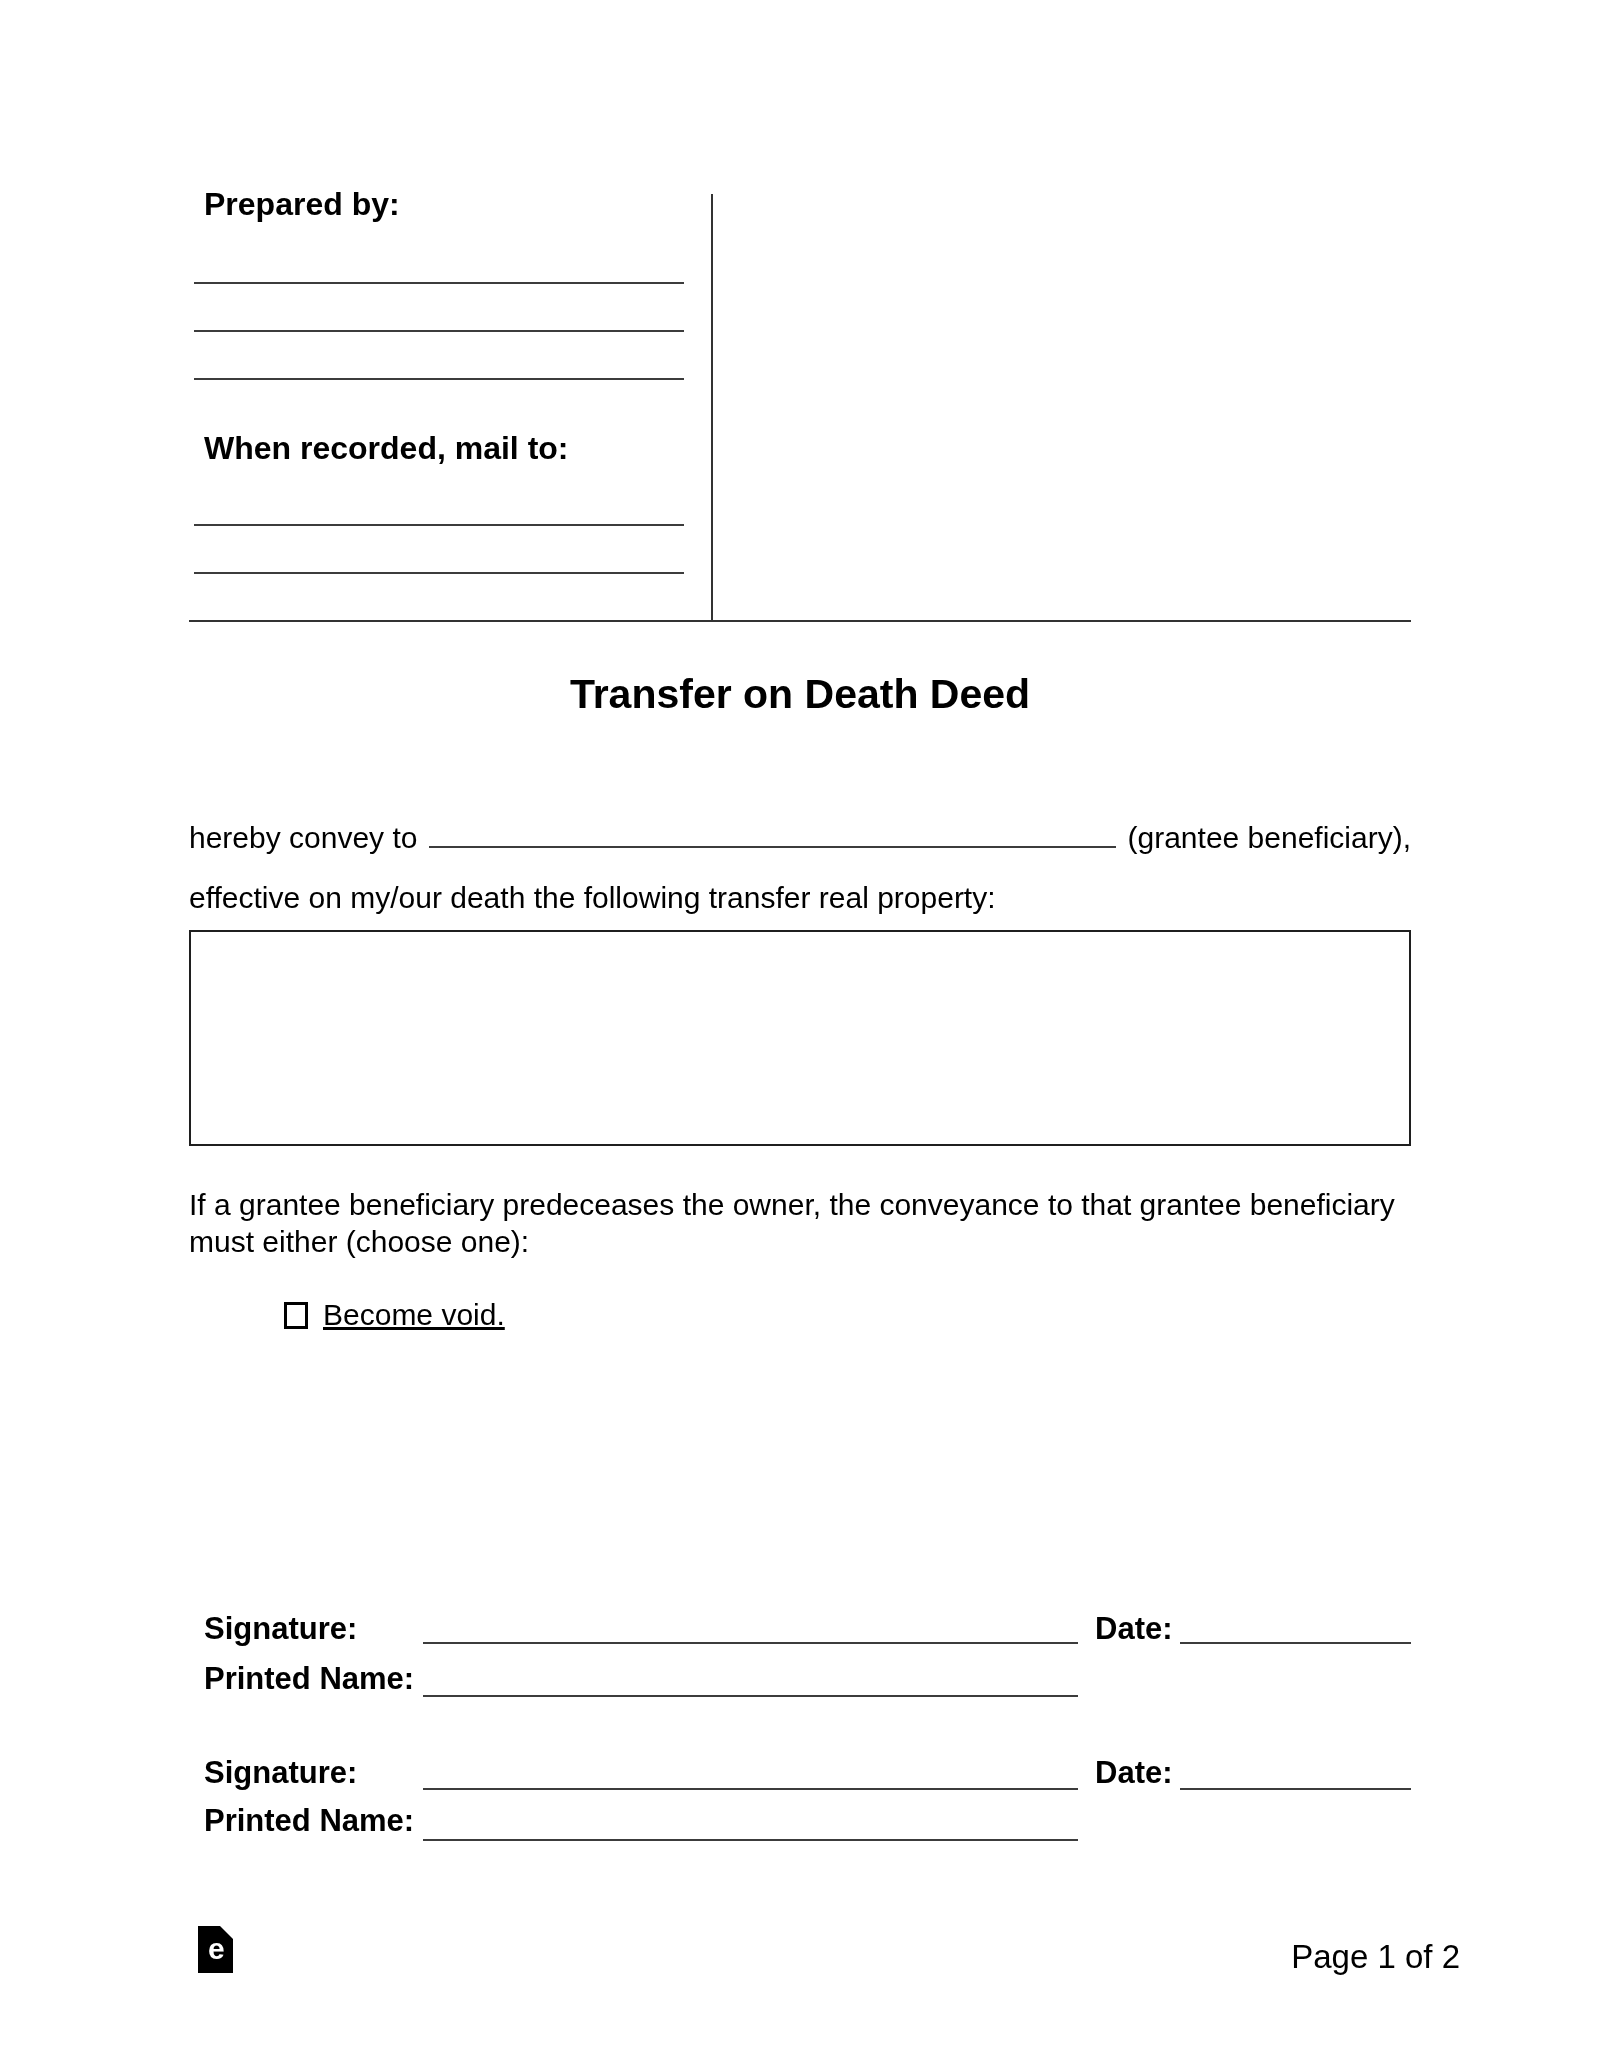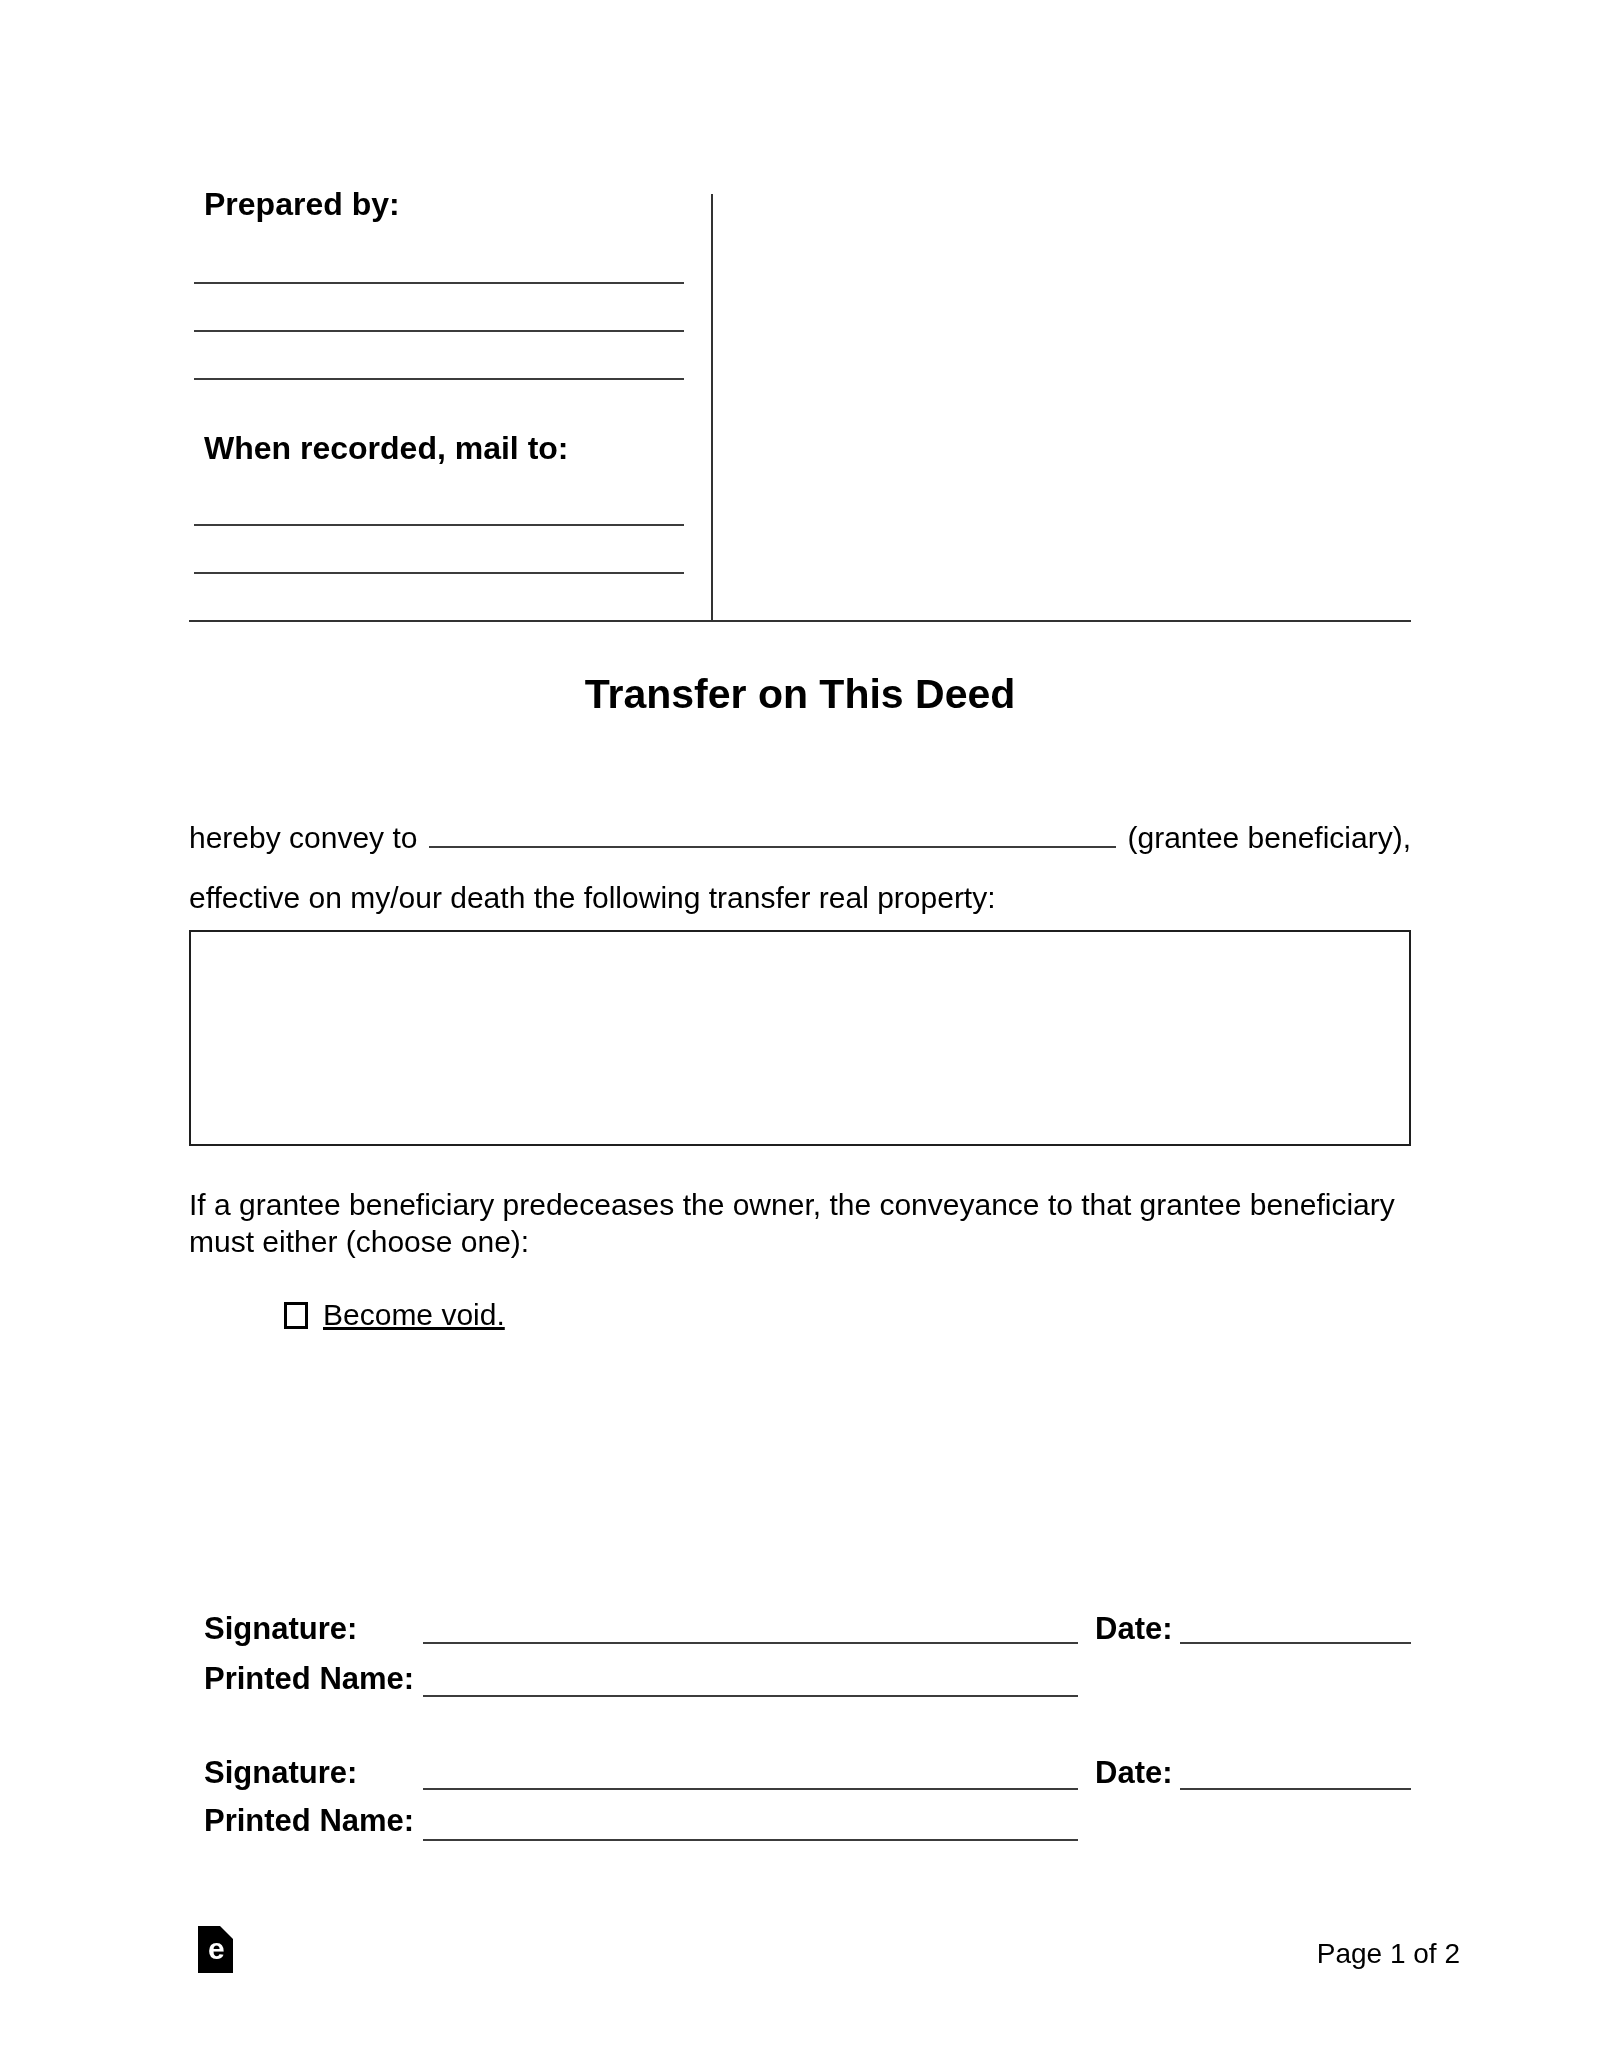--- a/index.html
+++ b/index.html
@@ -56,21 +56,21 @@
   }
   .option{
     position:absolute;left:284px;display:flex;align-items:center;
   }
   .checkbox{
     width:24px;height:27px;border:3px solid #000;background:#fff;
     margin-right:15px;flex:0 0 auto;
   }
   .option .opt-label{font-size:30px;white-space:nowrap;}
   .page-indicator{
-    position:absolute;right:140px;top:1938px;font-size:28px;white-space:nowrap;
+    position:absolute;right:140px;top:1938px;font-size:33px;white-space:nowrap;
   }
   .logo{position:absolute;left:198px;top:1926px;width:35px;height:47px;}
 </style>
 </head>
 <body>
 
 <div class="page">
 
   <div class="abs label" style="left:204px;top:186px;">Prepared by:</div>
 
@@ -81,21 +81,21 @@
   <div class="abs label" style="left:204px;top:430px;">When recorded, mail to:</div>
 
   <div class="hline" style="left:194px;top:524px;width:490px;"></div>
   <div class="hline" style="left:194px;top:572px;width:490px;"></div>
 
   <div class="vline" style="left:711px;top:194px;height:426px;"></div>
 
 
   <div class="rule" style="left:189px;top:620px;width:1222px;"></div>
 
-  <div class="title">Transfer on This Deed</div>
+  <div class="title">Transfer on Death Deed</div>
 
 
   <div class="row" style="top:818px;">
     <span>hereby convey to</span>
     <span class="fill"></span>
     <span>(grantee beneficiary),</span>
   </div>
 
   <div class="row" style="top:881px;">
     <span>effective on my/our death the following transfer real property:</span>

